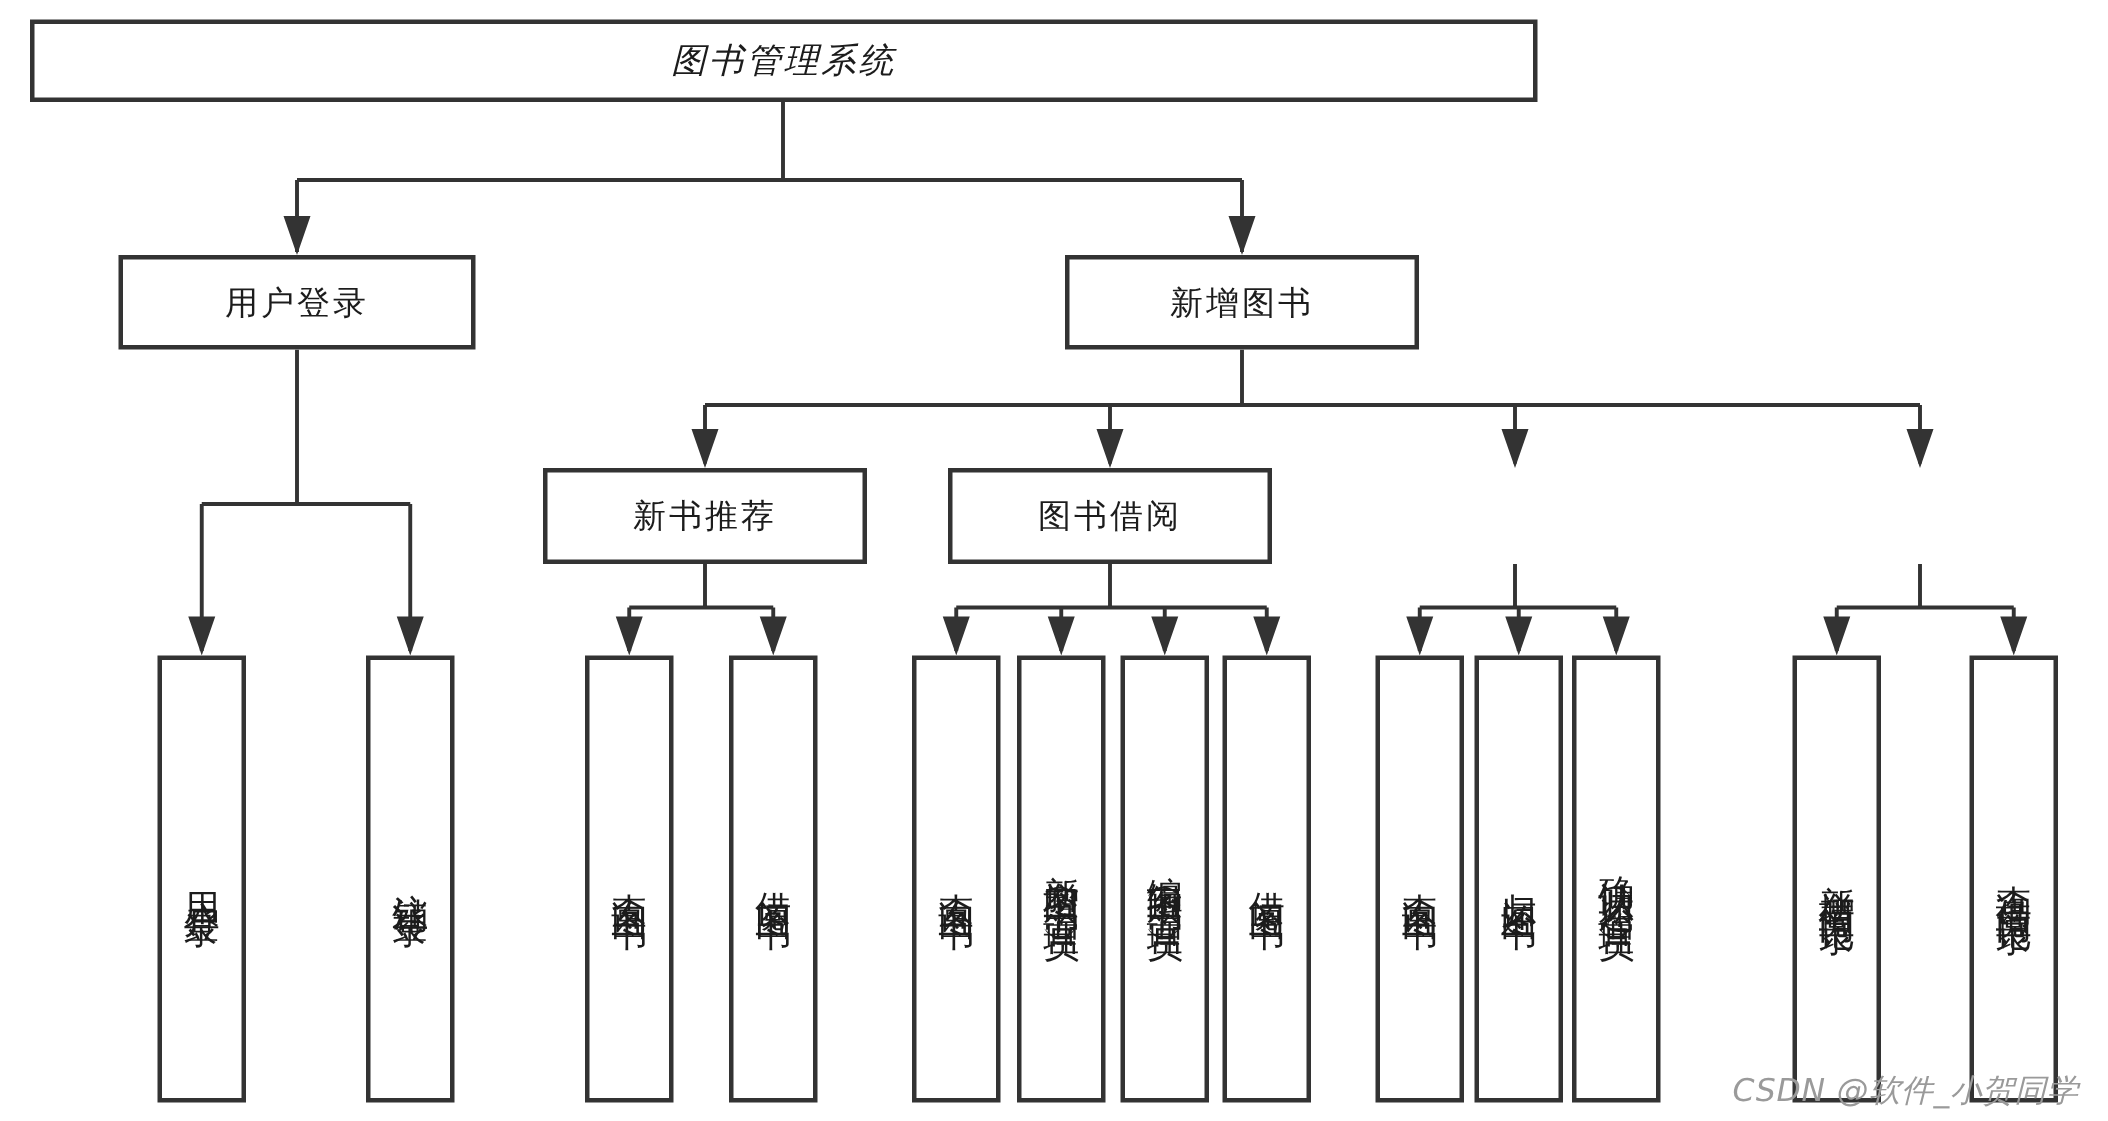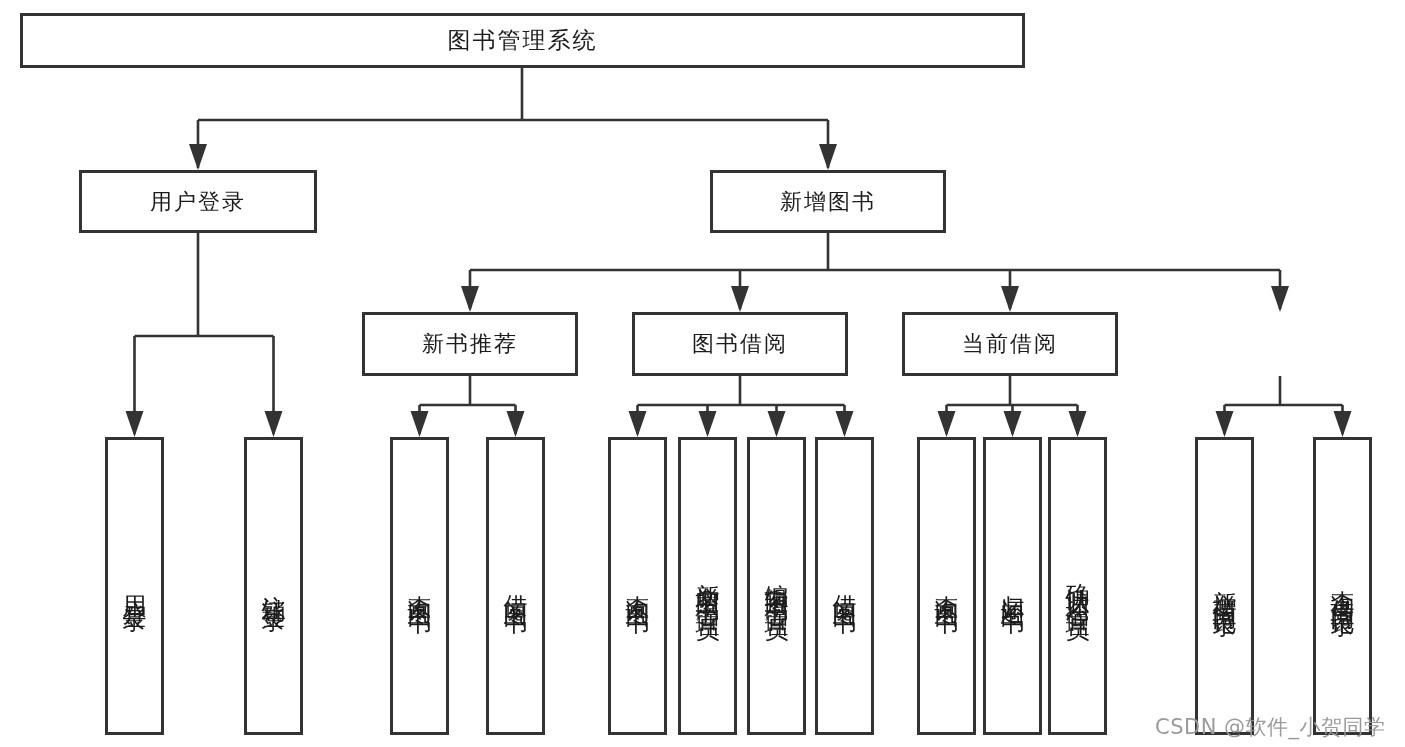--- a/index.html
+++ b/index.html
@@ -7,29 +7,29 @@
     position:relative;width:1405px;height:747px;background:#fff;overflow:hidden;
     font-family:"DejaVu Sans","Liberation Sans",sans-serif;
   }
   .connectors{position:absolute;left:0;top:0;width:1405px;height:747px;}
   .box{
     position:absolute;box-sizing:border-box;background:#fff;
     border:3px solid #333;display:flex;align-items:center;justify-content:center;
     color:#1c1c1c;
   }
   .h{font-size:22px;letter-spacing:2px;}
-  .root{font-size:23px;}
+  .root{font-size:23px;font-style:italic;}
   .v span{
     writing-mode:vertical-rl;
     font-size:24px;letter-spacing:5px;line-height:1;
     white-space:nowrap;
   }
   .watermark{
     position:absolute;left:1155px;top:713px;z-index:5;
-    font-size:21px;color:#9a9a9a;letter-spacing:0.5px;white-space:nowrap;
+    font-size:21px;color:#9a9a9a;letter-spacing:0.5px;white-space:nowrap;font-style:italic;
   }
 </style>
 </head>
 <body>
 
 <div class="stage">
 
   <svg class="connectors" viewBox="0 0 1405 747" xmlns="http://www.w3.org/2000/svg">
     <path d="M522,68V120 M198,120H828 M198,120V168 M828,120V168
              M198,233V336 M134.5,336H273.5 M134.5,336V434 M273.5,336V434
@@ -56,23 +56,20 @@
   </div>
   <div class="box h" style="left:710px;top:170px;width:236px;height:63px">
     <span>新增图书</span>
   </div>
 
   <div class="box h" style="left:362px;top:312px;width:216px;height:64px">
     <span>新书推荐</span>
   </div>
   <div class="box h" style="left:632px;top:312px;width:216px;height:64px">
     <span>图书借阅</span>
-  </div>
-  <div class="box h" style="left:902px;top:312px;width:216px;height:64px">
-    <span>当前借阅</span>
   </div>
 
   <div class="box v" style="left:105px;top:437px;width:59px;height:298px">
     <span>用户登录</span>
   </div>
   <div class="box v" style="left:244px;top:437px;width:59px;height:298px">
     <span>注销登录</span>
   </div>
 
   <div class="box v" style="left:390px;top:437px;width:59px;height:298px">

